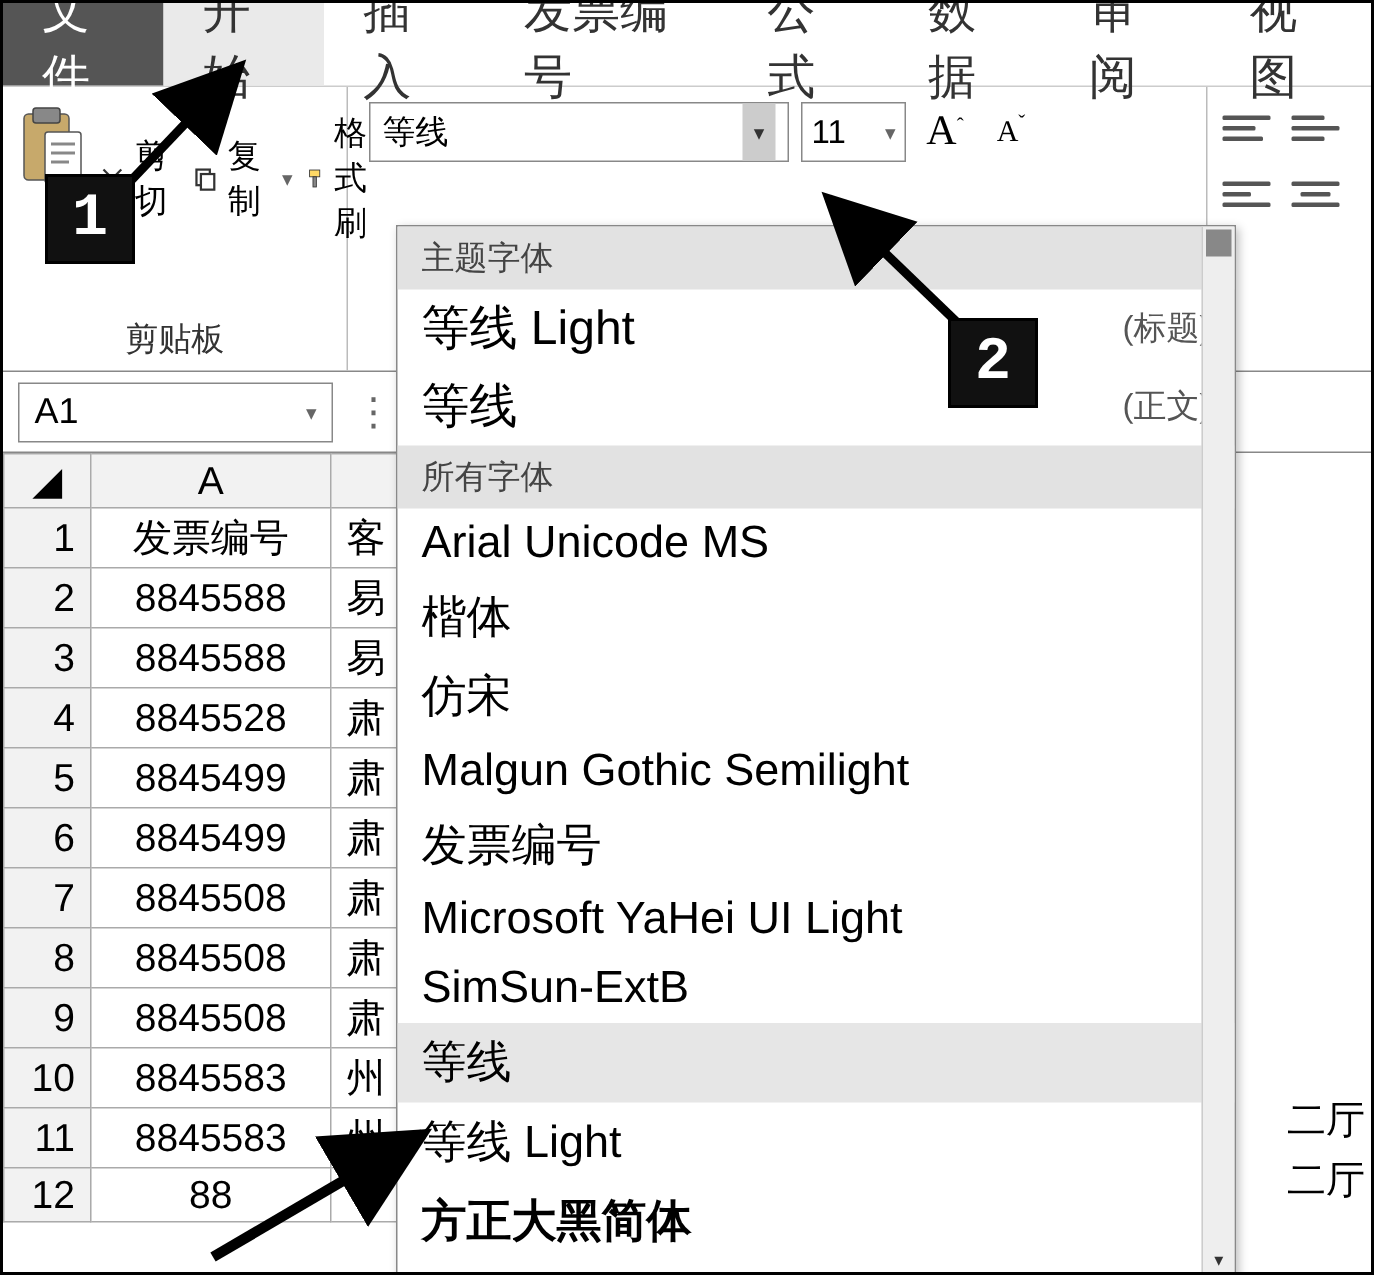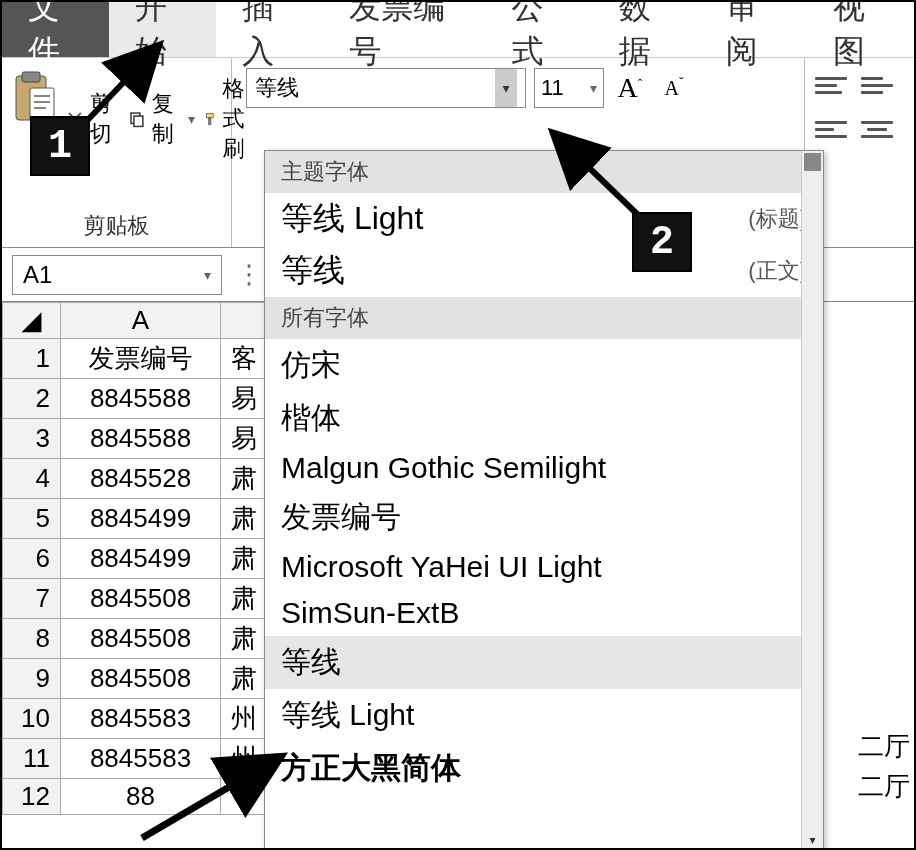--- a/index.html
+++ b/index.html
@@ -330,22 +330,23 @@
         <span class="fname">等线 Light</span>
         <span class="hint">(标题)</span>
       </div>
       <div class="theme-row">
         <span class="fname">等线</span>
         <span class="hint">(正文)</span>
       </div>
     </div>
   <div class="section">所有字体</div>
   <div id="all-fonts">
+      <div class="font-row">Arial Unicode MS</div>
+      <div class="font-row">楷体</div>
       <div class="font-row">仿宋</div>
-      <div class="font-row">楷体</div>
       <div class="font-row">Malgun Gothic Semilight</div>
       <div class="font-row">发票编号</div>
       <div class="font-row">Microsoft YaHei UI Light</div>
       <div class="font-row">SimSun-ExtB</div>
       <div class="font-row" style="background: rgb(230, 230, 230);">等线</div>
       <div class="font-row">等线 Light</div>
       <div class="font-row" style="font-weight: bold;">方正大黑简体</div>
     </div>
   <div class="scrollbar">
     <div class="arrow up">▴</div>

